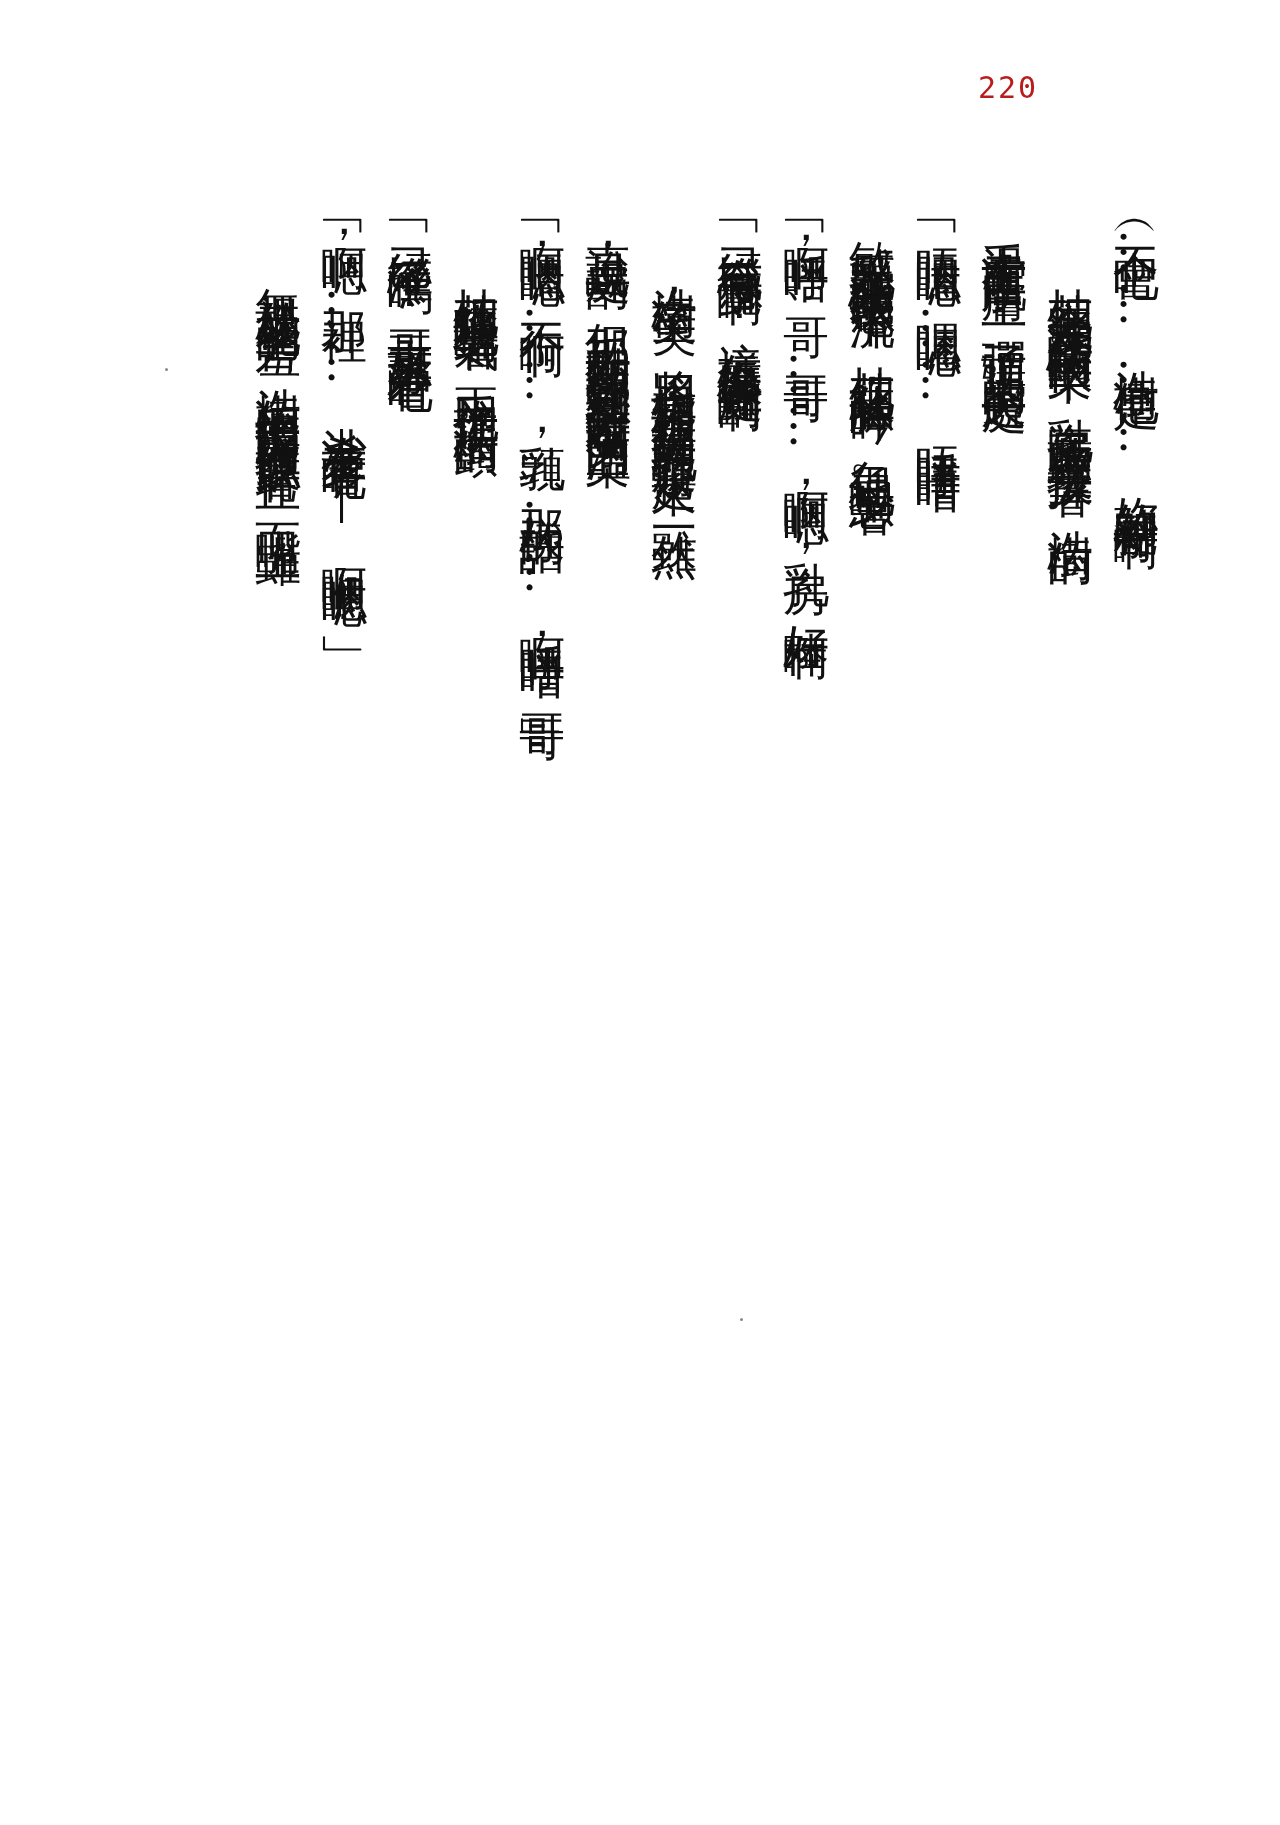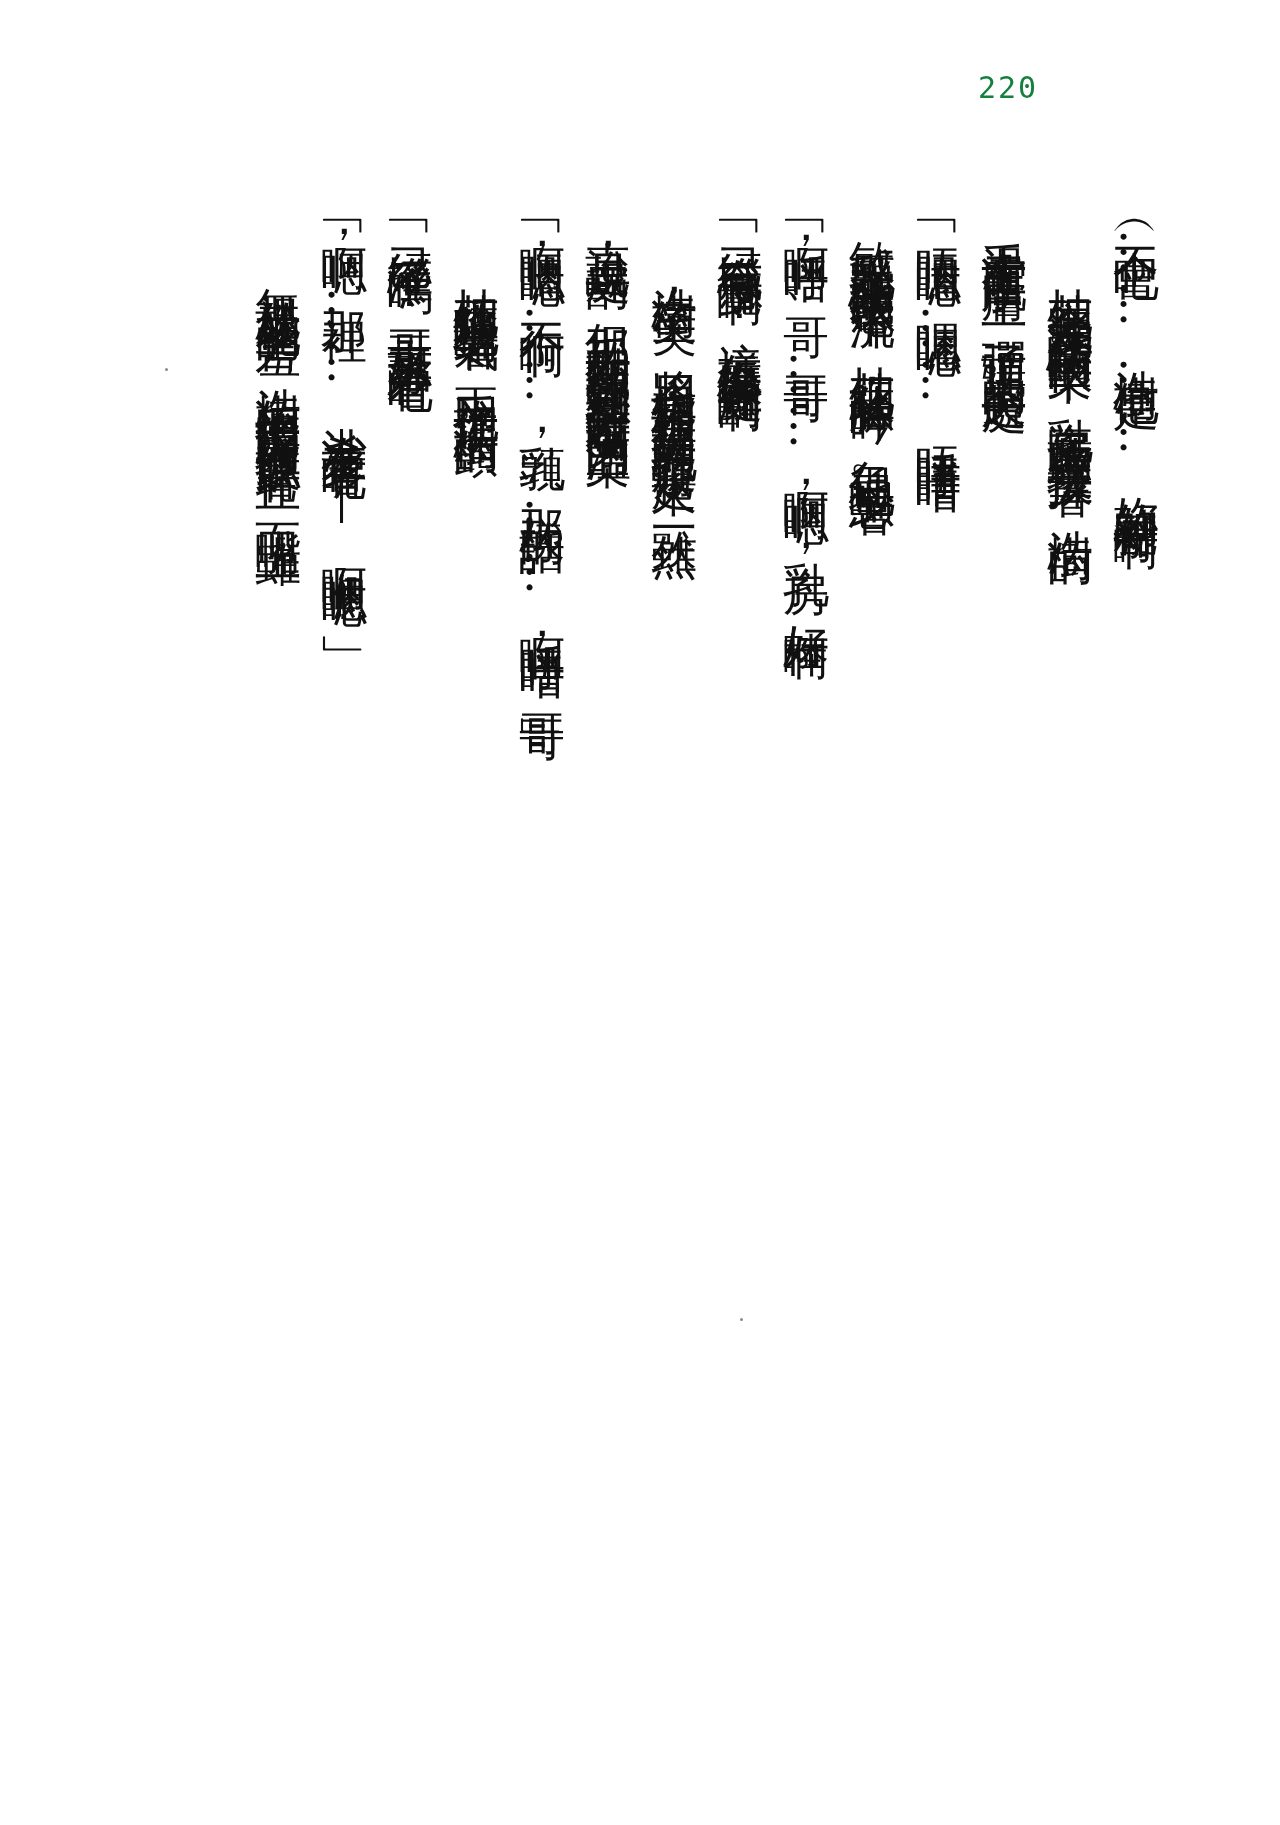--- a/index.html
+++ b/index.html
@@ -1,19 +1,19 @@
 <!DOCTYPE html>
 <html><head>
   <meta charset="utf-8">
   <style>
     html, body { margin: 0; padding: 0; background: #ffffff; }
     body { width: 1280px; height: 1825px; position: relative; overflow: hidden; }
     .page-number {
       position: absolute; top: 70px; left: 978px;
-      font-family: "DejaVu Sans Mono", monospace; font-size: 30px; color: #15803d;
+      font-family: "DejaVu Sans Mono", monospace; font-size: 30px; color: #b91c1c;
       letter-spacing: 2px;
     }
     .text-block {
       position: absolute; top: 205px; right: 110px;
       height: 1480px;
       writing-mode: vertical-rl;
       font-family: "DejaVu Serif", serif;
       font-size: 46px; line-height: 66px; letter-spacing: 6px;
       color: #111;
     }

